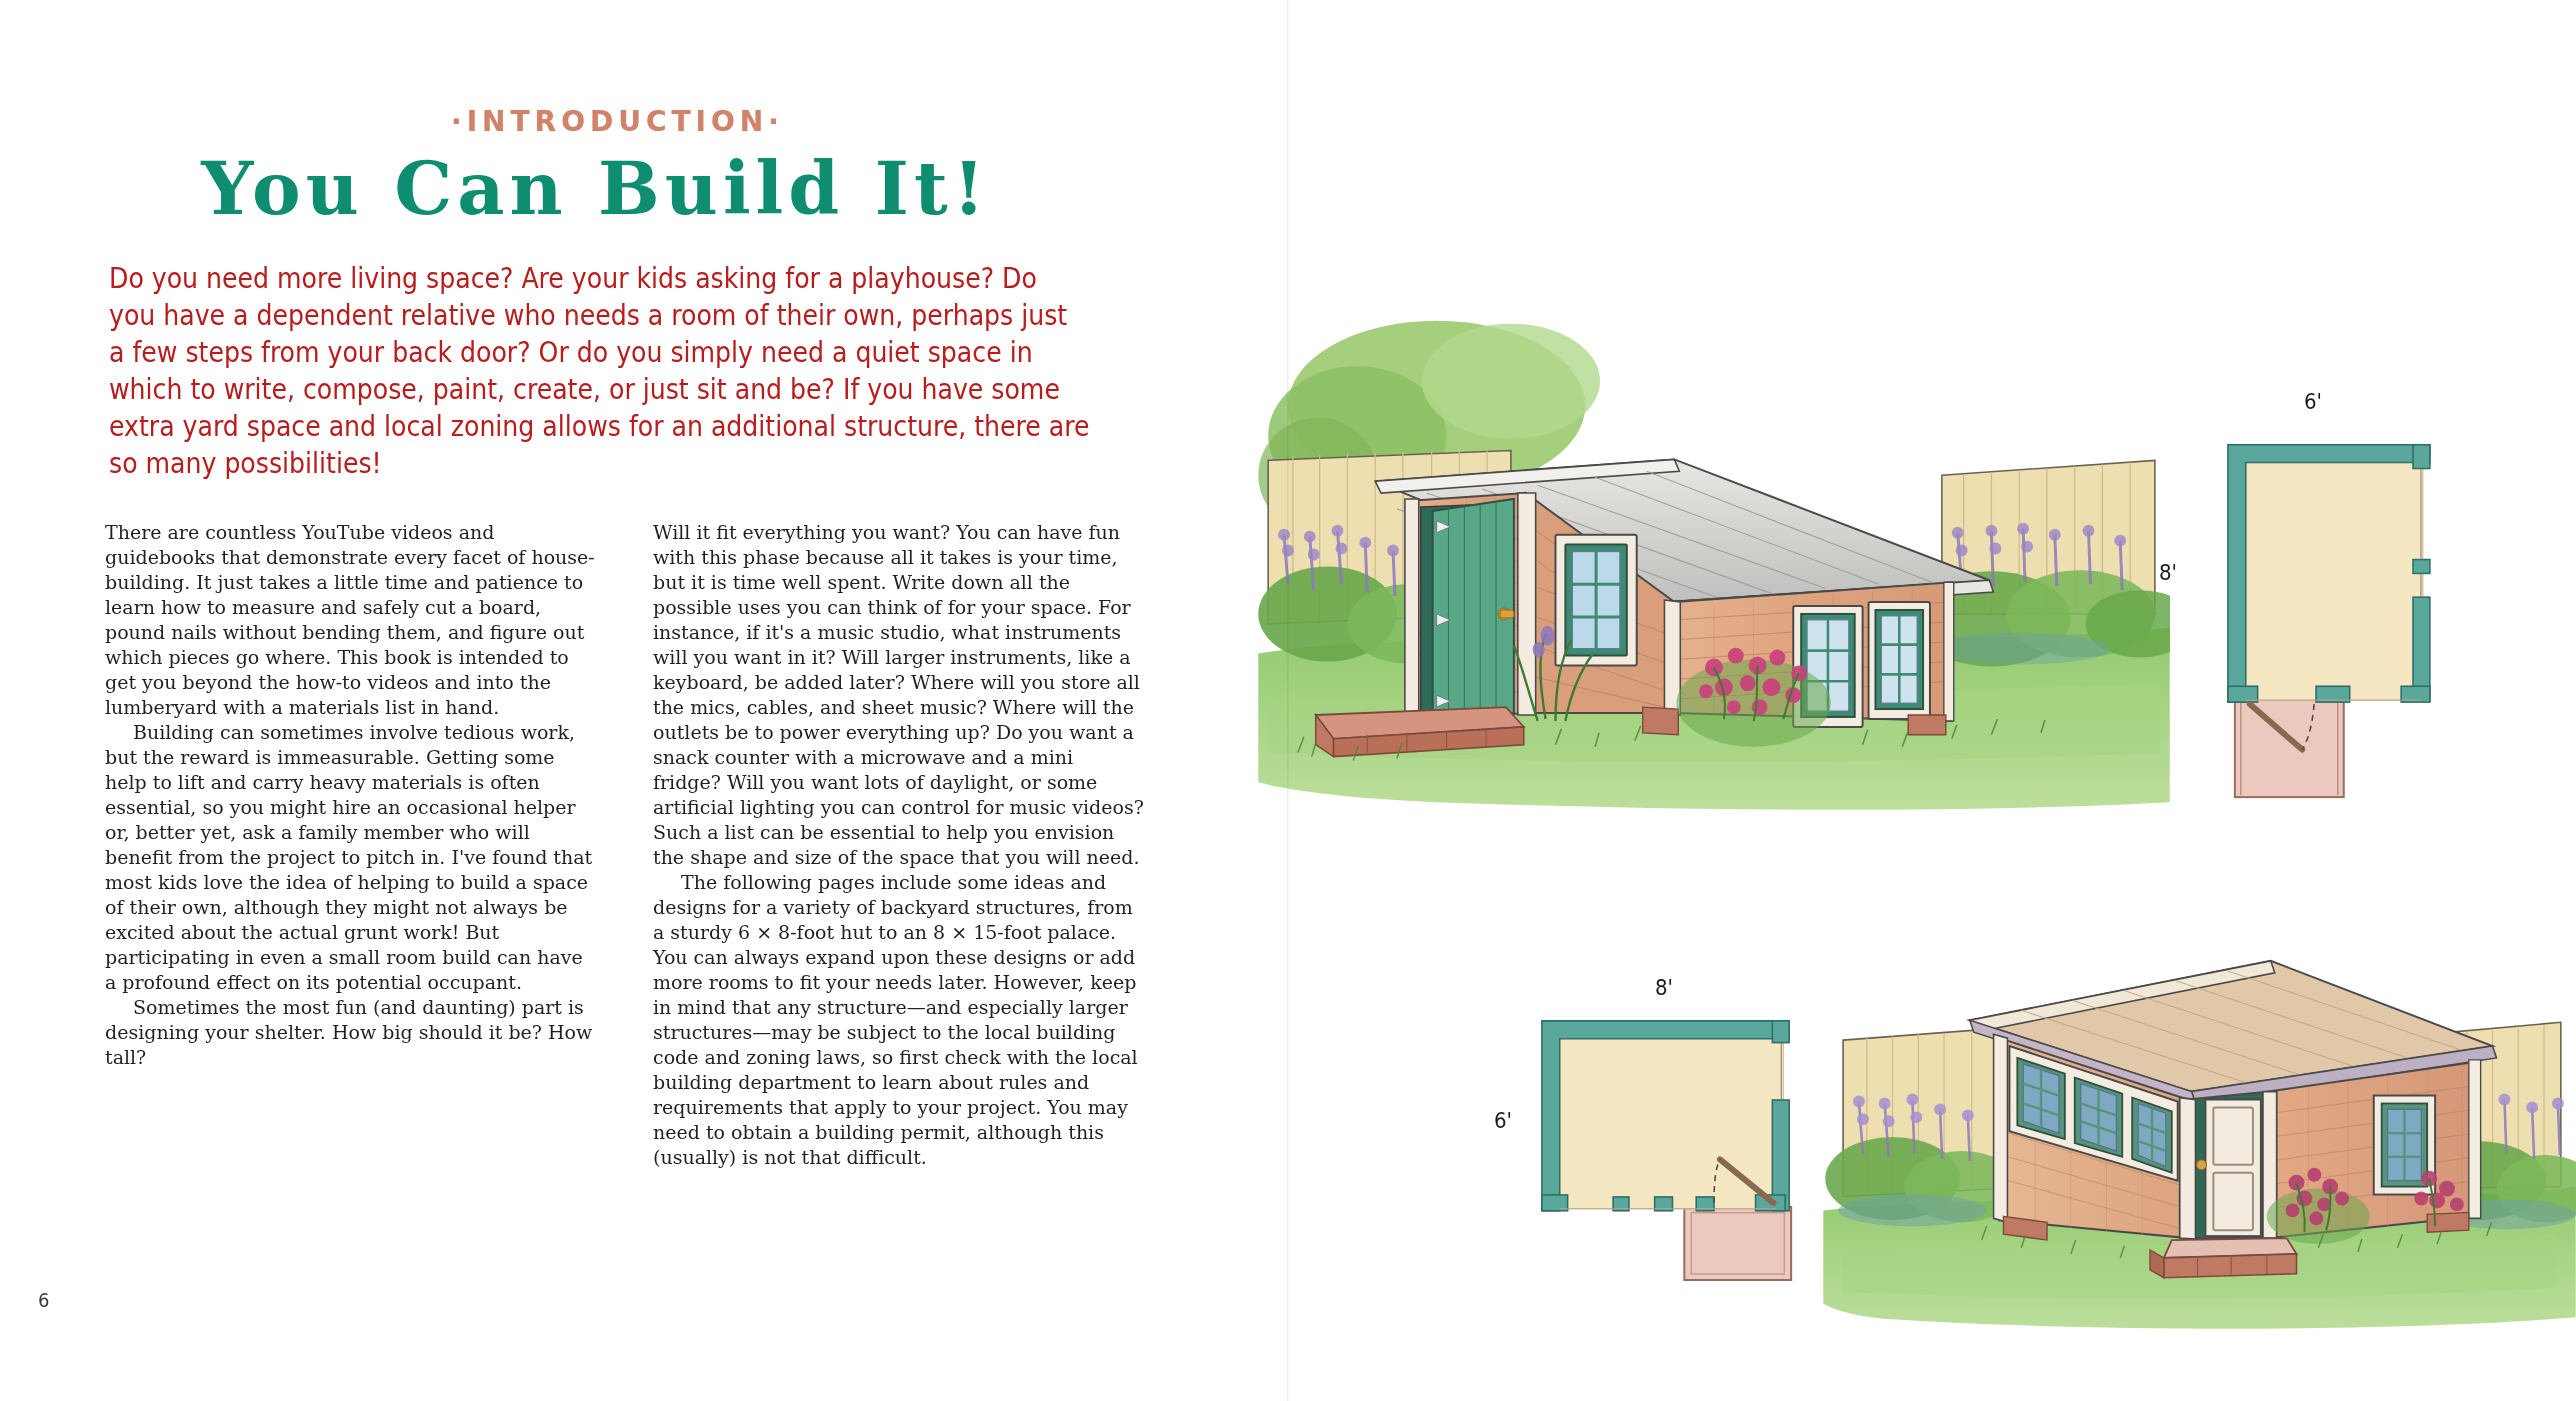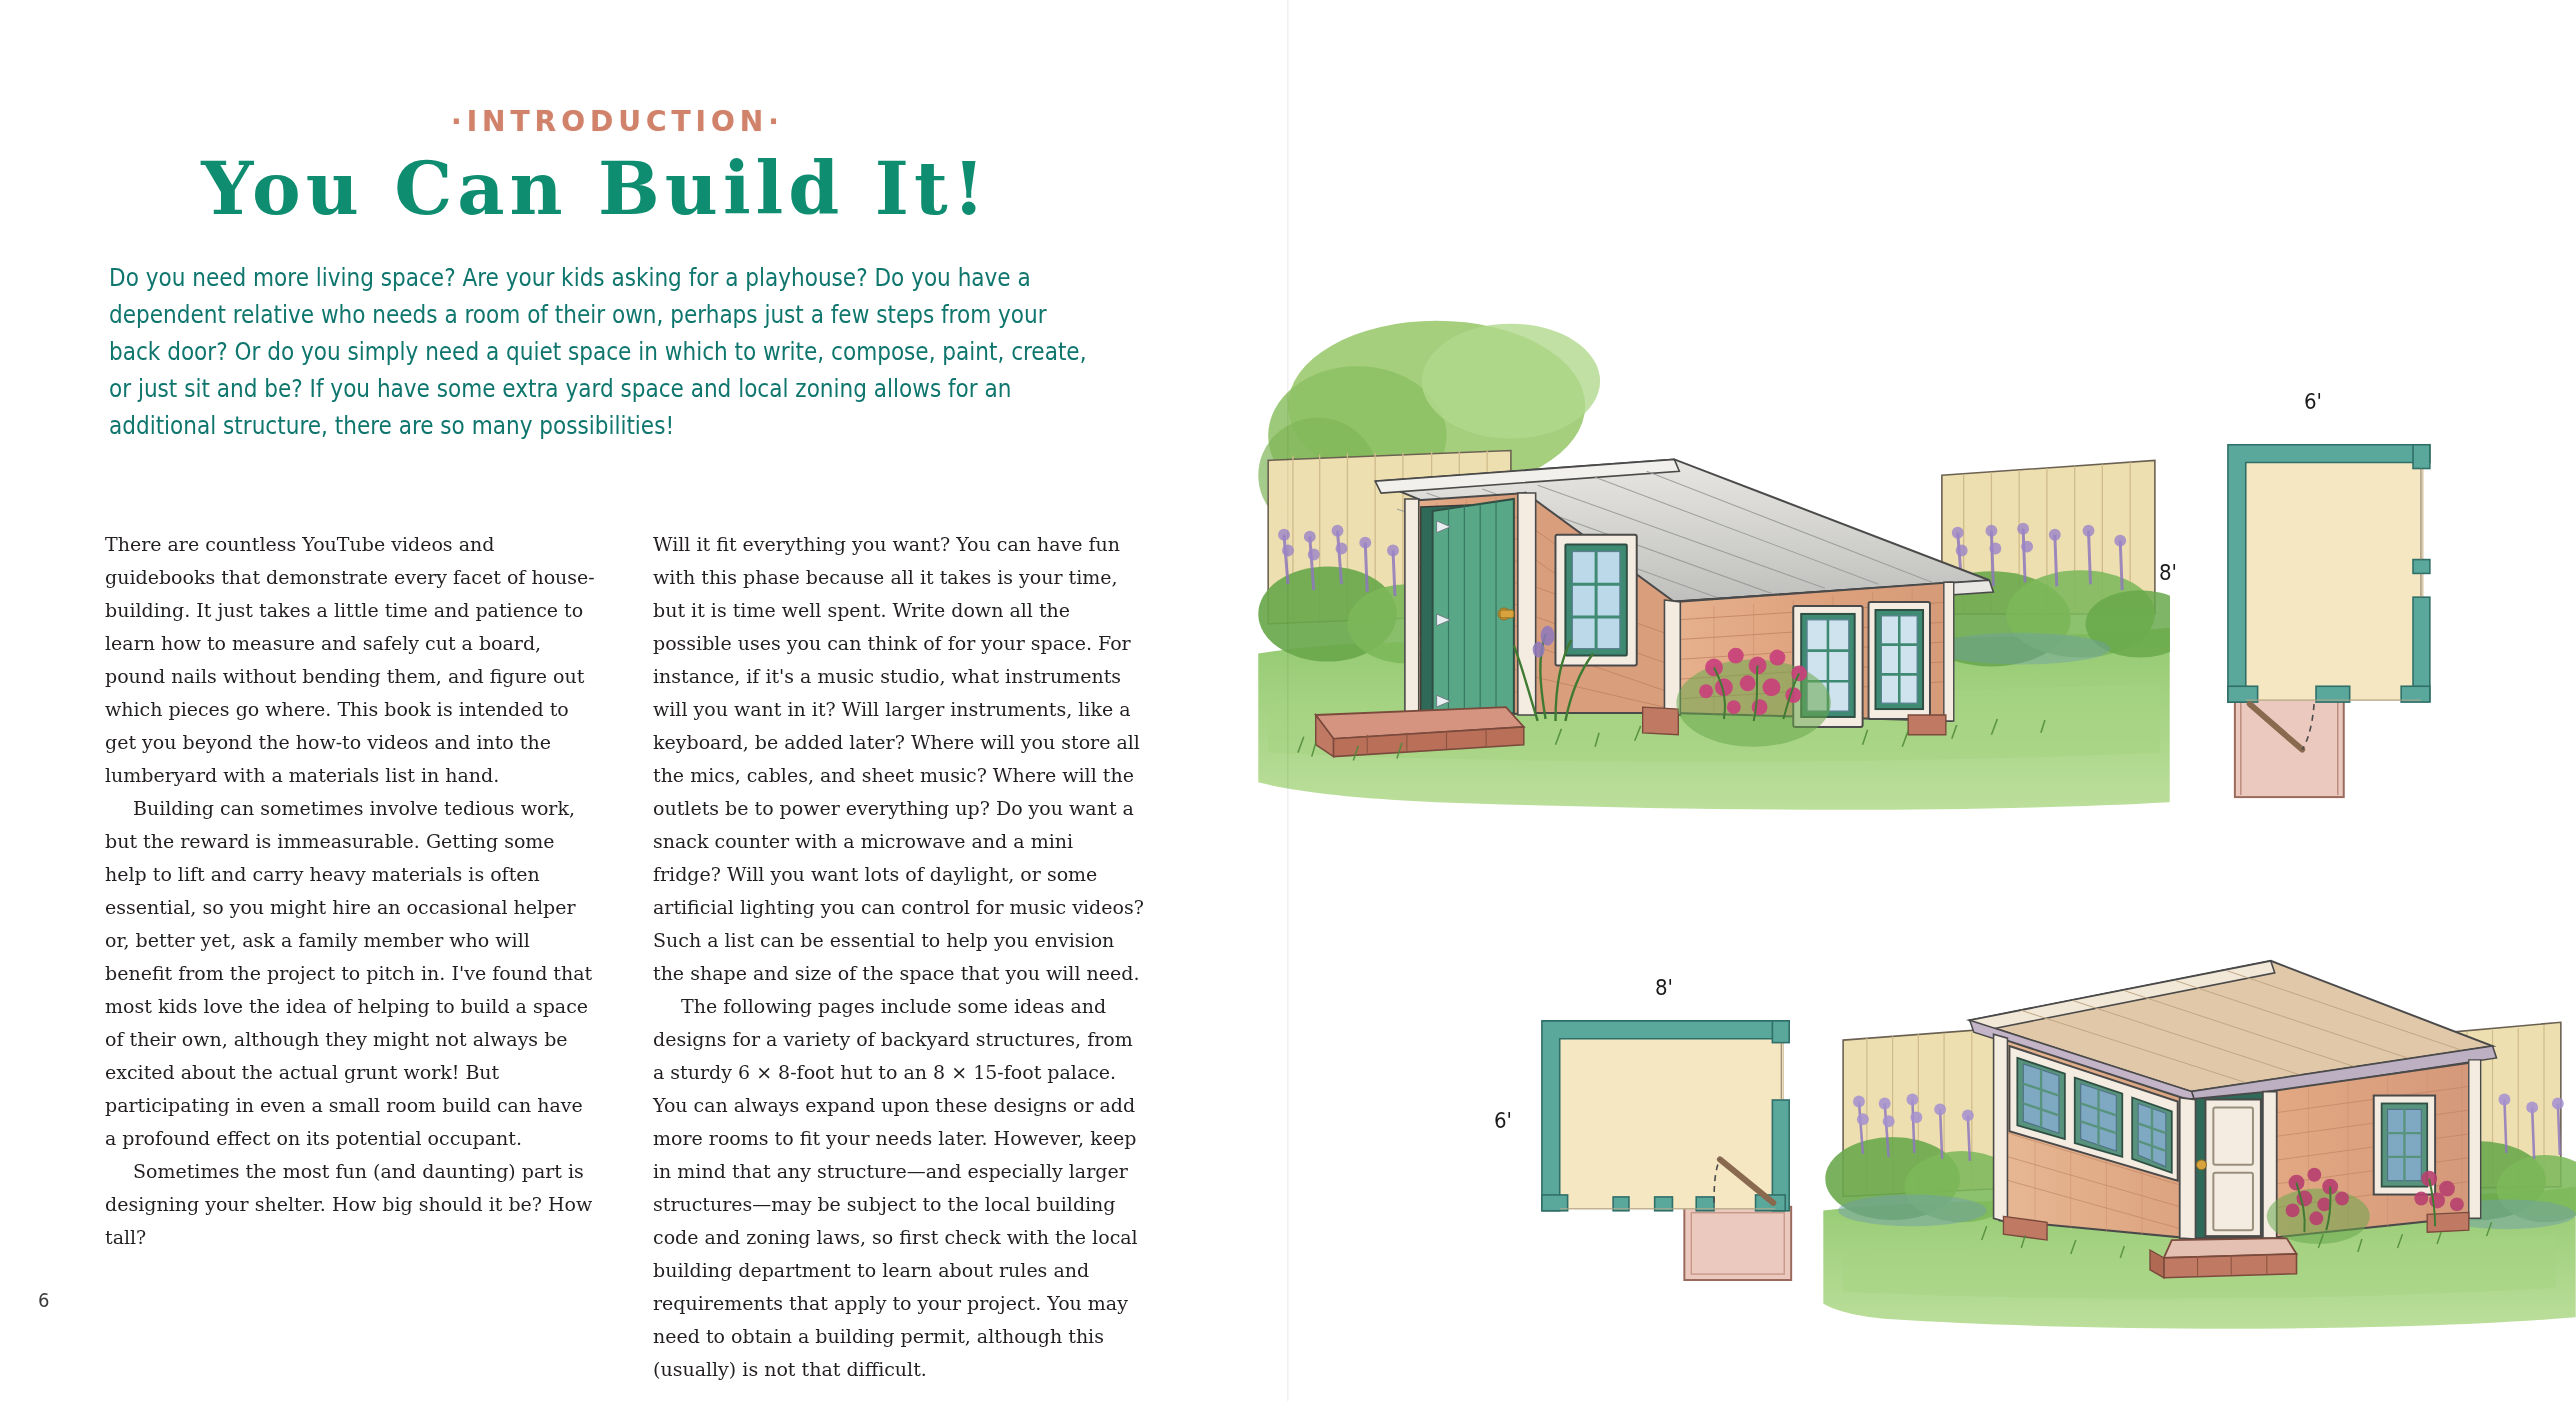--- a/index.html
+++ b/index.html
@@ -14,24 +14,24 @@
   
   .kicker{position:absolute;left:451px;top:105px;width:396px;
           font-family:"DejaVu Sans",sans-serif;font-weight:bold;font-size:28px;
           letter-spacing:5px;color:#d0836a;text-align:left;
           text-shadow:0 0 1px rgba(208,131,106,.55);}
   .title{position:absolute;left:95px;top:145px;width:1001px;text-align:center;
          font-family:"DejaVu Serif",serif;font-weight:bold;font-size:73px;
          letter-spacing:5px;color:#0e8d70;white-space:nowrap;}
   .lede{position:absolute;left:109px;top:260px;width:981px;
         font-family:"DejaVu Sans Condensed","DejaVu Sans",sans-serif;
-        font-size:24px;line-height:37px;color:#0f766e;}
+        font-size:28px;line-height:37px;color:#b91c1c;}
   .cols{position:absolute;left:105px;top:520px;width:1040px;height:723px;}
-  .col{position:absolute;top:8px;width:492px;
-       font-family:"DejaVu Serif",serif;font-size:19px;line-height:33px;
+  .col{position:absolute;top:0;width:492px;
+       font-family:"DejaVu Serif",serif;font-size:19px;line-height:25px;
        color:#231f20;text-align:left;}
   .col-a{left:0;}
   .col-b{left:548px;}
   .col p{margin:0;}
   .col p.ind{text-indent:28px;}
   .folio{position:absolute;font-family:"DejaVu Sans Condensed","DejaVu Sans",sans-serif;
          font-size:20px;color:#3b3b3b;}
   .folio-left{left:38px;top:1288px;}
   .folio-right{right:40px;top:1288px;display:flex;gap:42px;align-items:baseline;}
   .folio-right .rt{font-family:"DejaVu Serif",serif;font-size:21px;color:#2a2a2a;}

